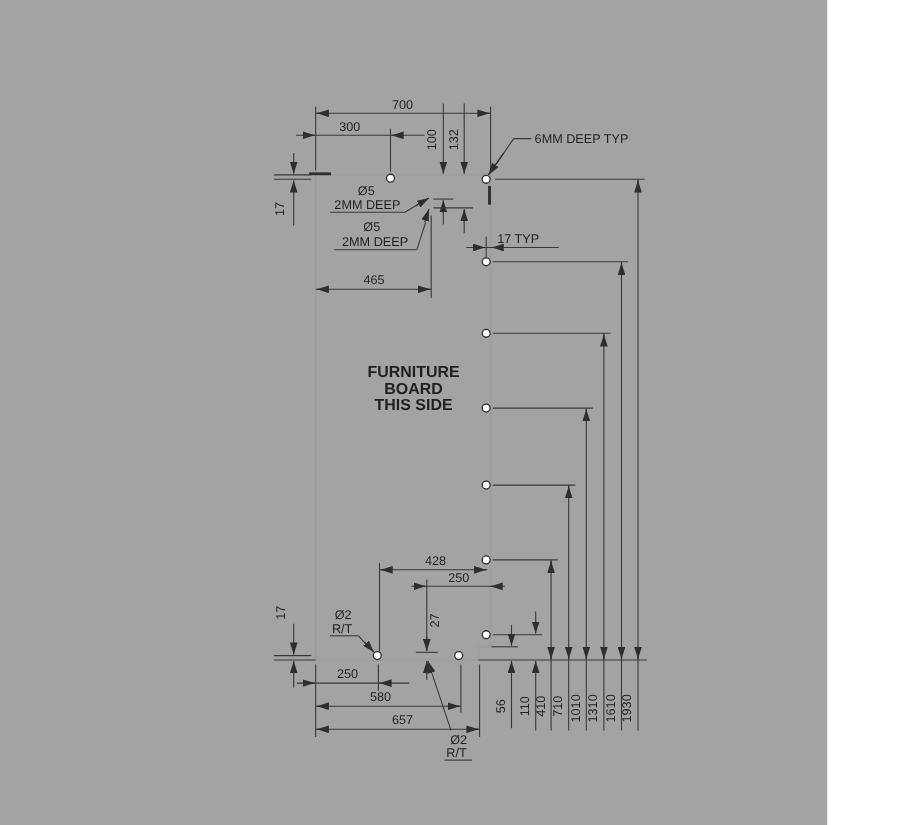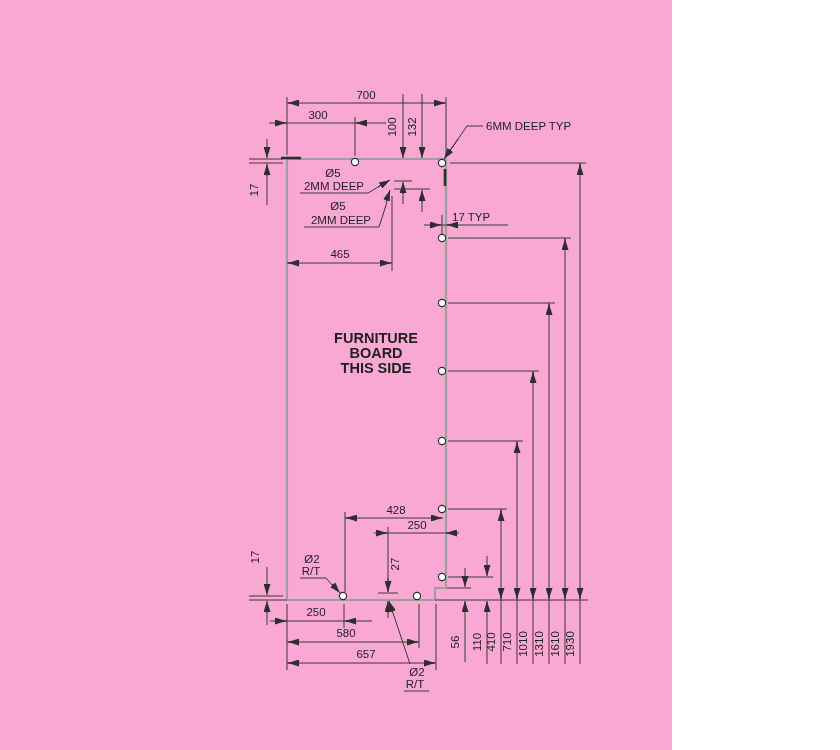--- a/index.html
+++ b/index.html
@@ -1,16 +1,16 @@
 <!DOCTYPE html>
 <html><head>
 <meta charset="utf-8">
 <style>
   html,body{margin:0;padding:0;background:#ffffff;}
-  .stage{width:672px;height:750px;position:relative;background:#f9a8d4;overflow:hidden;
+  .stage{width:752px;height:750px;position:relative;background:#a3a3a3;overflow:hidden;
          font-family:"Liberation Sans",sans-serif;}
   svg{position:absolute;left:0;top:0;}
   .panel{stroke:#9e9e9e;stroke-width:2.2;fill:none;}
   .thick{stroke:#2e2e2e;stroke-width:2.6;fill:none;}
   .dim{stroke:#383838;stroke-width:1;fill:none;}
   .arr{stroke:#2e2e2e;stroke-width:1;fill:none;}
   .hole{stroke:#2e2e2e;stroke-width:1.2;fill:#ffffff;}
   text{fill:#1f1f1f;font-family:"Liberation Sans",sans-serif;font-size:11.5px;}
   text.ttl{font-size:14.5px;font-weight:bold;}
   .mid{text-anchor:middle;}

